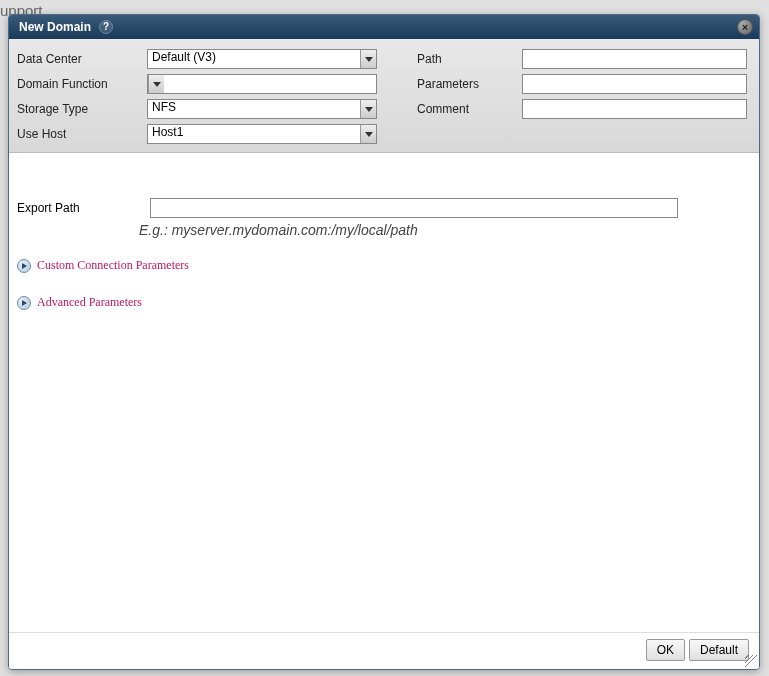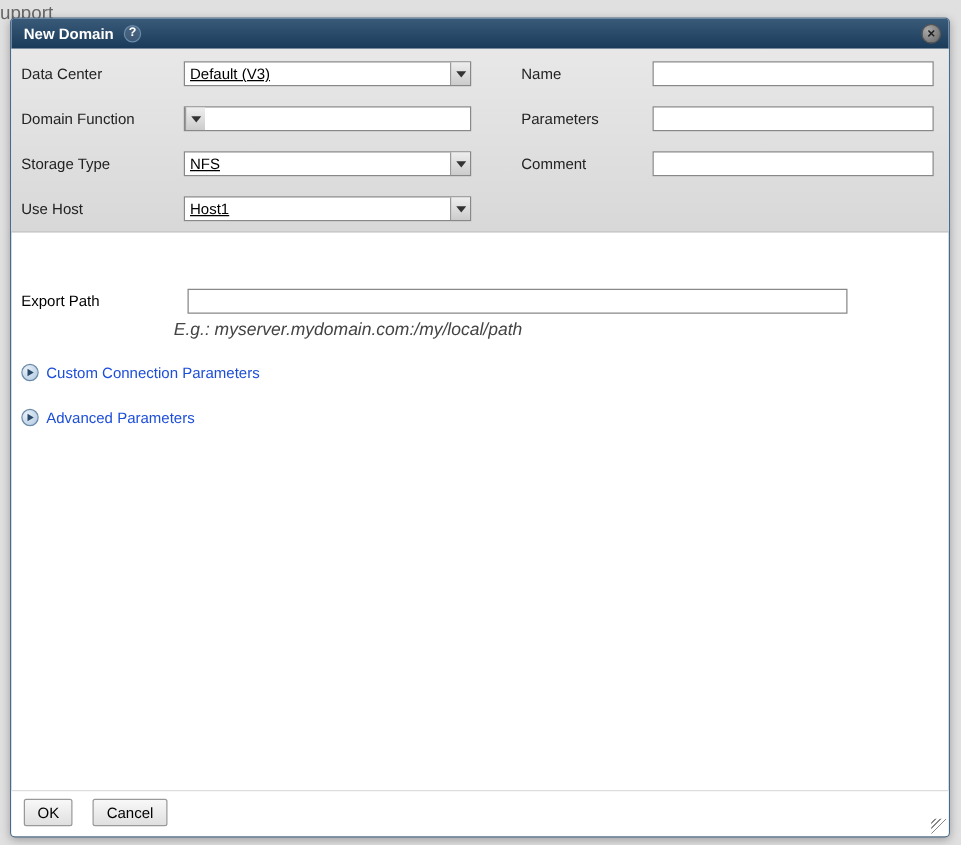--- a/index.html
+++ b/index.html
@@ -73,36 +73,34 @@
       border: 1px solid #555;
     }
     .form-header-block {
       background: linear-gradient(to bottom, #e8e8e8, #d8d8d8);
       border-bottom: 1px solid #bbb;
       padding: 10px 8px 8px 8px;
     }
     .form-grid {
       display: grid;
       grid-template-columns: 130px 230px 40px 105px 225px;
-      row-gap: 16px;
+      row-gap: 5px;
       align-items: center;
     }
     .form-grid label {
       color: #222;
       font-size: 12px;
     }
     .select-wrap {
       position: relative;
       height: 20px;
       background: #fff;
       border: 1px solid #888;
       display: flex;
-      align-items: center;
-      cursor: pointer;
-      text-decoration: underline;
+      cursor: pointer;
     }
     .select-wrap .select-value {
       flex: 1;
       padding: 0 4px;
       font-size: 12px;
       white-space: nowrap;
       overflow: hidden;
     }
     .select-wrap .select-arrow {
       width: 16px;
@@ -141,25 +139,26 @@
     }
     .hint-text {
       font-style: italic;
       color: #444;
       font-size: 14px;
       margin-left: 122px;
       margin-top: 4px;
     }
     .expandable {
       display: flex;
-      align-items: flex-start;
+      align-items: flex-end;
       margin-top: 20px;
       cursor: pointer;
       font-size: 12px;
-      color: #1d4ed8;
+      color: #be185d;
+      font-family: Liberation Serif, serif;
     }
     .expandable + .expandable {
       margin-top: 22px;
     }
     .expand-icon {
       width: 14px;
       height: 14px;
       border: 1px solid #6a8aaa;
       border-radius: 50%;
       background: radial-gradient(circle at 30% 30%, #e8f0f8, #b0c8e0);
@@ -176,22 +175,22 @@
       margin-left: 1px;
     }
     .dialog-footer {
       position: absolute;
       bottom: 0;
       left: 0;
       right: 0;
       padding: 6px 10px 8px 10px;
       border-top: 1px solid #ddd;
       display: flex;
-      justify-content: flex-start;
-      gap: 16px;
+      justify-content: flex-end;
+      gap: 4px;
       background: #fff;
     }
     .btn {
       height: 22px;
       padding: 0 10px;
       font-size: 12px;
       background: linear-gradient(to bottom, #f8f8f8, #e0e0e0);
       border: 1px solid #999;
       border-radius: 2px;
       cursor: pointer;
@@ -225,21 +224,21 @@
 
   <div class="form-header-block">
     <div class="form-grid">
 
       <label>Data Center</label>
       <div class="select-wrap">
         <span class="select-value">Default (V3)</span>
         <span class="select-arrow"></span>
       </div>
       <span></span>
-      <label>Name</label>
+      <label>Path</label>
       <input type="text" class="text-input" value="" style="">
 
       <label>Domain Function</label>
       <div class="select-wrap">
         <span class="select-arrow"></span>
       </div>
       <span></span>
       <label>Parameters</label>
       <input type="text" class="text-input" value="" style="">
 
@@ -276,17 +275,17 @@
     </div>
 
     <div class="expandable">
       <span class="expand-icon"></span>
       <span>Advanced Parameters</span>
     </div>
   </div>
 
   <div class="dialog-footer">
     <button class="btn">OK</button>
-    <button class="btn">Cancel</button>
+    <button class="btn">Default</button>
     <div class="resize-grip"></div>
   </div>
 
 </div>
 
 </body></html>

